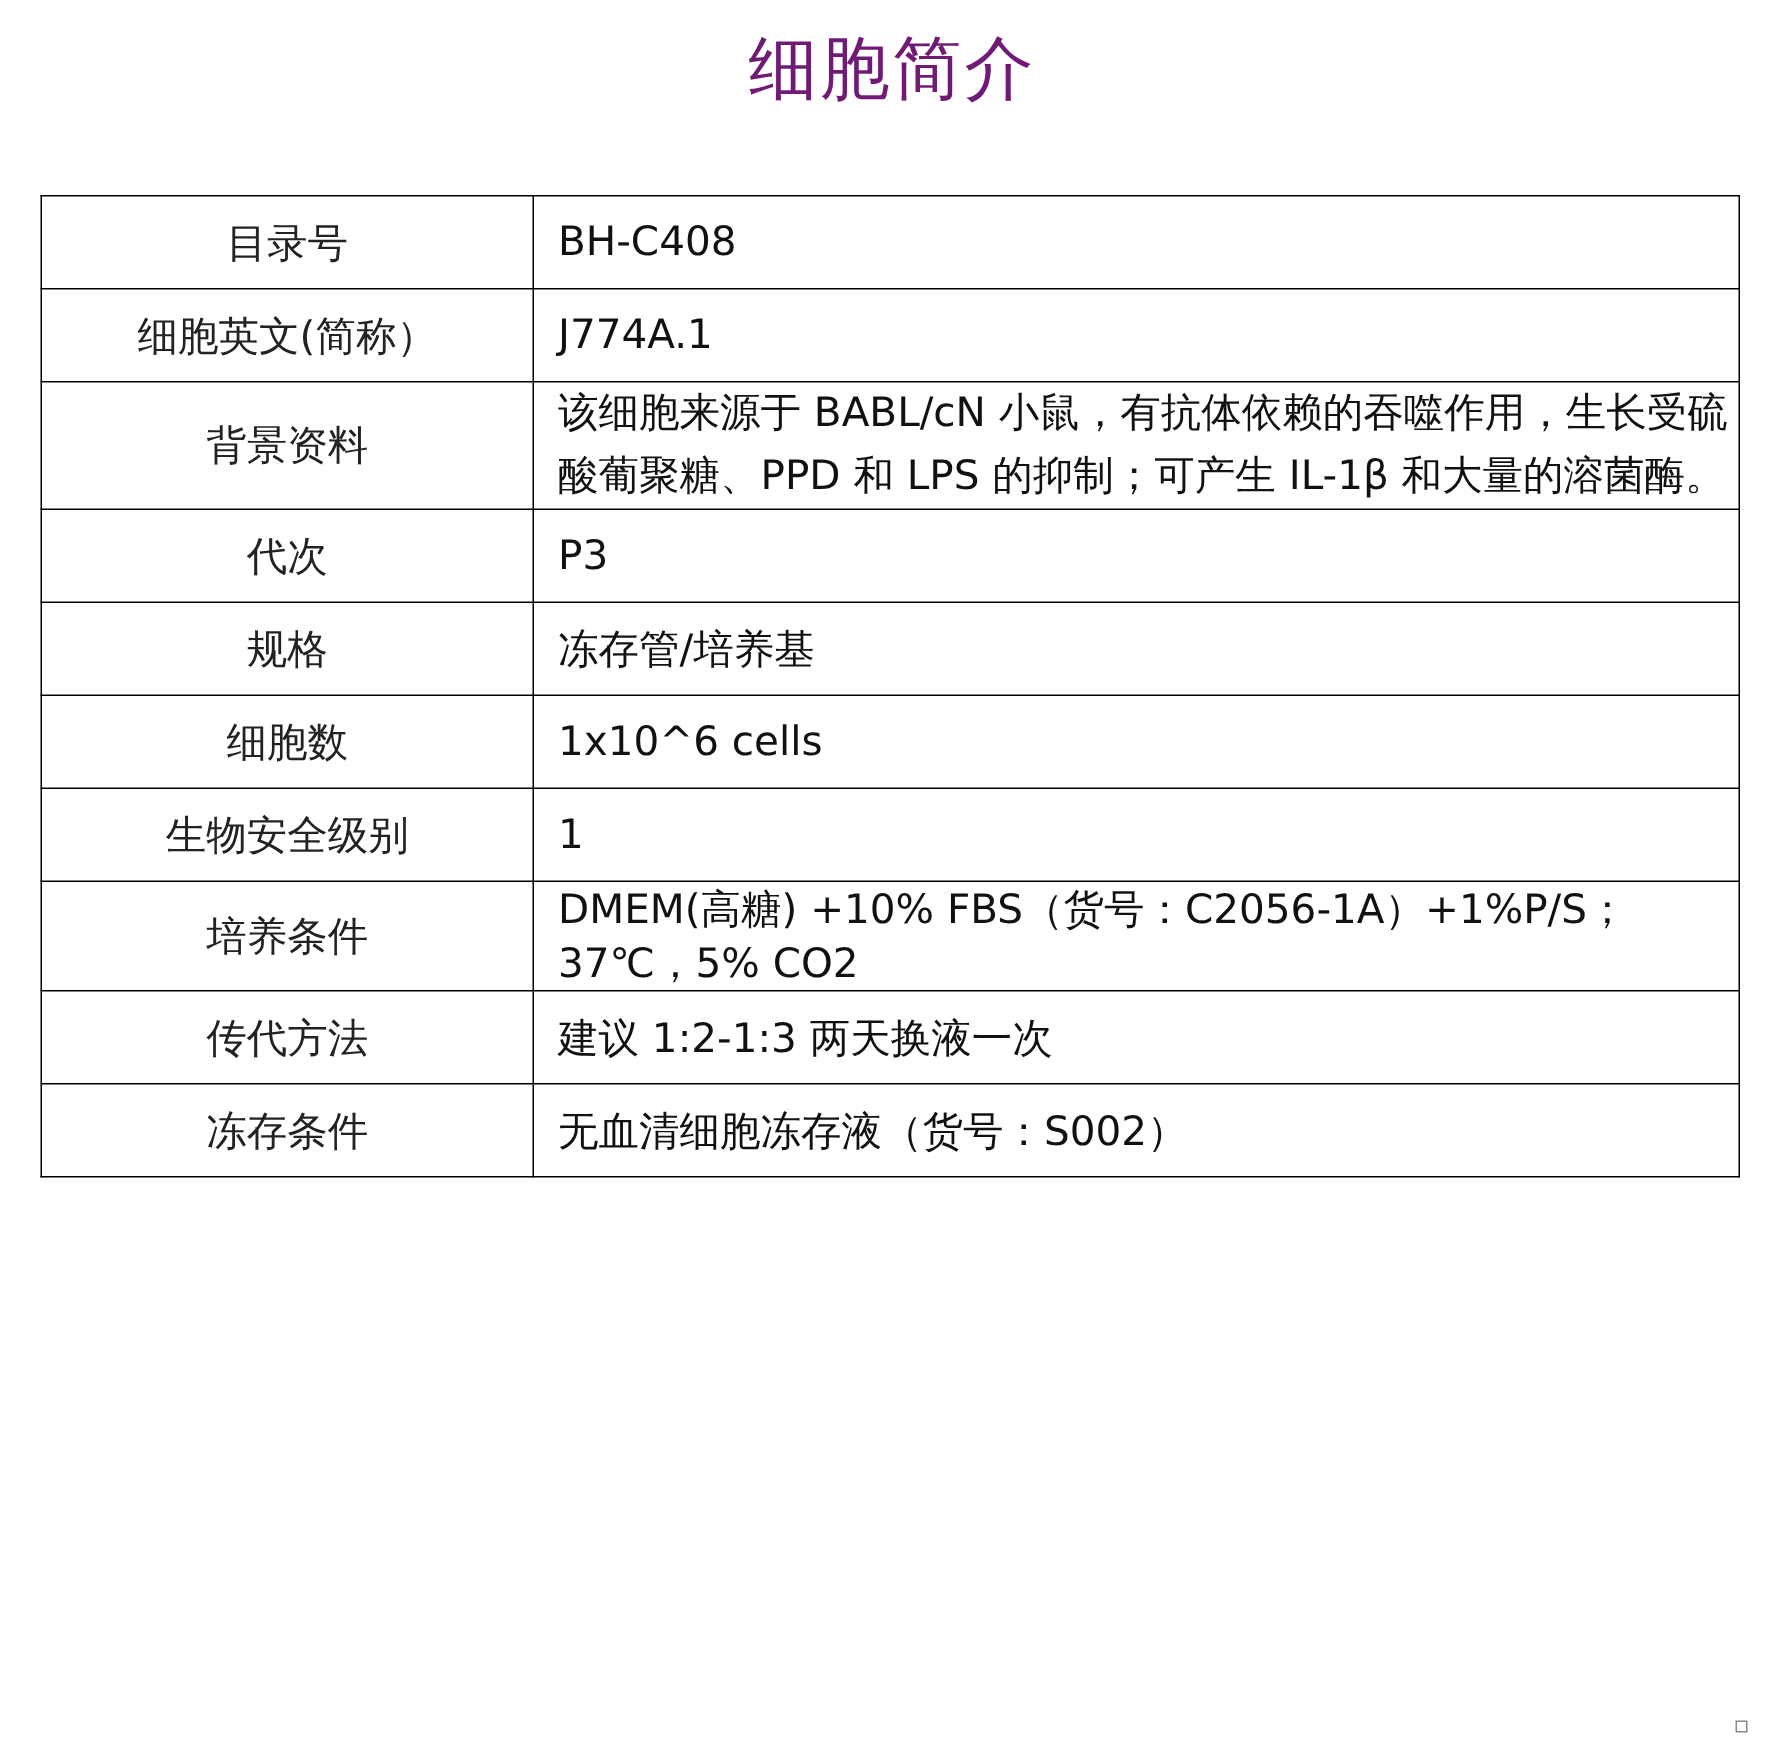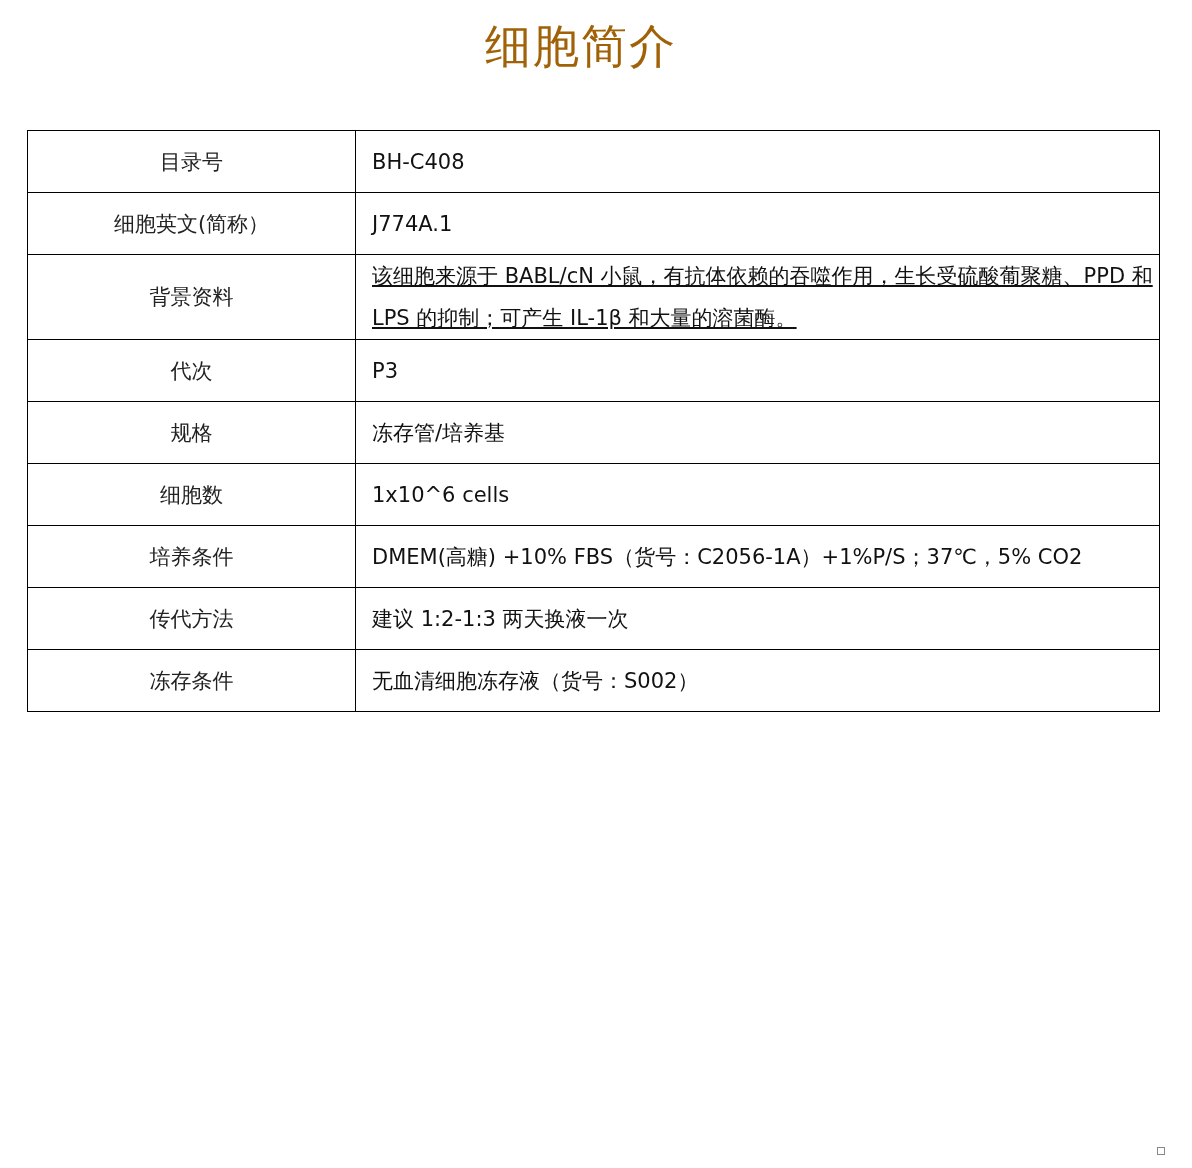--- a/index.html
+++ b/index.html
@@ -1,26 +1,26 @@
 <!DOCTYPE html>
 <html><head>
   <meta charset="utf-8">
   <style>
     html, body { margin: 0; padding: 0; background: #ffffff; }
     body { width: 1192px; height: 1168px; position: relative; overflow: hidden;
            font-family: "DejaVu Sans", sans-serif; color: #111; }
-    .title { position: absolute; top: 16px; left: 0; width: 1162px; text-align: center;
-             font-family: Liberation Sans, sans-serif; font-size: 46px; line-height: 60px; letter-spacing: 2px; color: #a16207; }
+    .title { position: absolute; top: 16px; left: 14px; width: 1162px; text-align: center;
+             font-family: Liberation Serif, serif; font-size: 46px; line-height: 60px; letter-spacing: 2px; color: #701a75; }
     table.info { position: absolute; top: 130px; left: 27px; width: 1133px;
                  border-collapse: collapse; table-layout: fixed; }
-    table.info td { border: 1.5px solid #000; font-size: 21px; padding: 0; height: 61px; vertical-align: middle; }
+    table.info td { border: 1.5px solid #000; font-size: 27px; padding: 0; height: 61px; vertical-align: middle; }
     table.info td.label { width: 327px; text-align: center; color: #222; }
     table.info td.value { padding-left: 16px; color: #111; }
     table.info tr.tall td { height: 84px; }
-    table.info tr.tall td.value { line-height: 42px; text-decoration: underline; }
+    table.info tr.tall td.value { line-height: 42px; }
     .corner { position: absolute; left: 1157px; top: 1147px; width: 6px; height: 6px; border: 1px solid #888; }
   </style>
 </head>
 <body>
 
 <div class="title">细胞简介</div>
 
 <table class="info">
   <tbody>
     <tr>
@@ -41,20 +41,24 @@
     </tr>
     <tr>
       <td class="label">规格</td>
       <td class="value">冻存管/培养基</td>
     </tr>
     <tr>
       <td class="label">细胞数</td>
       <td class="value">1x10^6 cells</td>
     </tr>
     <tr>
+      <td class="label">生物安全级别</td>
+      <td class="value">1</td>
+    </tr>
+    <tr>
       <td class="label">培养条件</td>
       <td class="value">DMEM(高糖) +10% FBS（货号：C2056-1A）+1%P/S；37℃，5% CO2</td>
     </tr>
     <tr>
       <td class="label">传代方法</td>
       <td class="value">建议 1:2-1:3  两天换液一次</td>
     </tr>
     <tr>
       <td class="label">冻存条件</td>
       <td class="value">无血清细胞冻存液（货号：S002）</td>

